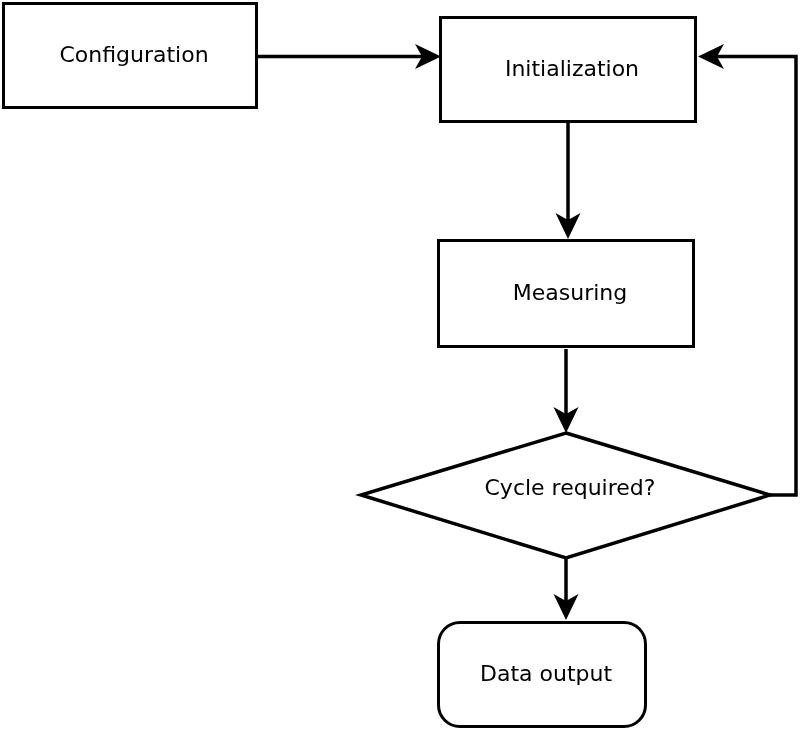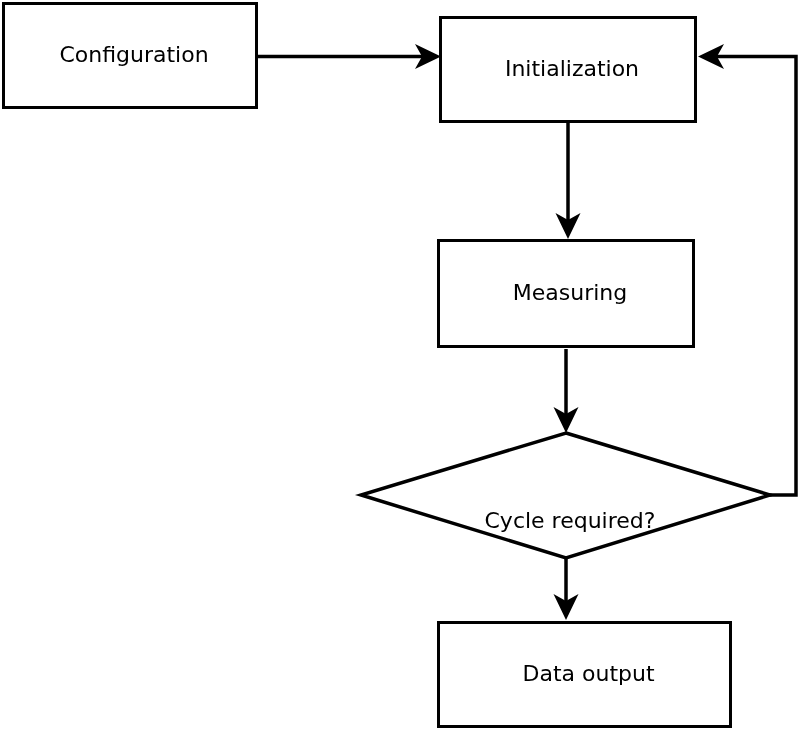--- a/index.html
+++ b/index.html
@@ -90,21 +90,21 @@
   </div>
 
   <div class="node" style="left:439px; top:16px; width:258px; height:107px;">
     <span class="node-label">Initialization</span>
   </div>
 
   <div class="node" style="left:437px; top:239px; width:258px; height:109px;">
     <span class="node-label">Measuring</span>
   </div>
 
-  <div class="decision-label-wrap" style="left:416px; top:499px; width:300px; height:44px;">
+  <div class="decision-label-wrap" style="left:416px; top:466px; width:300px; height:44px;">
     <span class="decision-label">Cycle required?</span>
   </div>
 
-  <div class="node" style="left:437px; top:621px; width:295px; height:107px;">
+  <div class="node" style="left:437px; top:621px; width:210px; height:107px;border-radius:23px;">
     <span class="node-label">Data output</span>
   </div>
 
 </div>
 
 </body></html>

